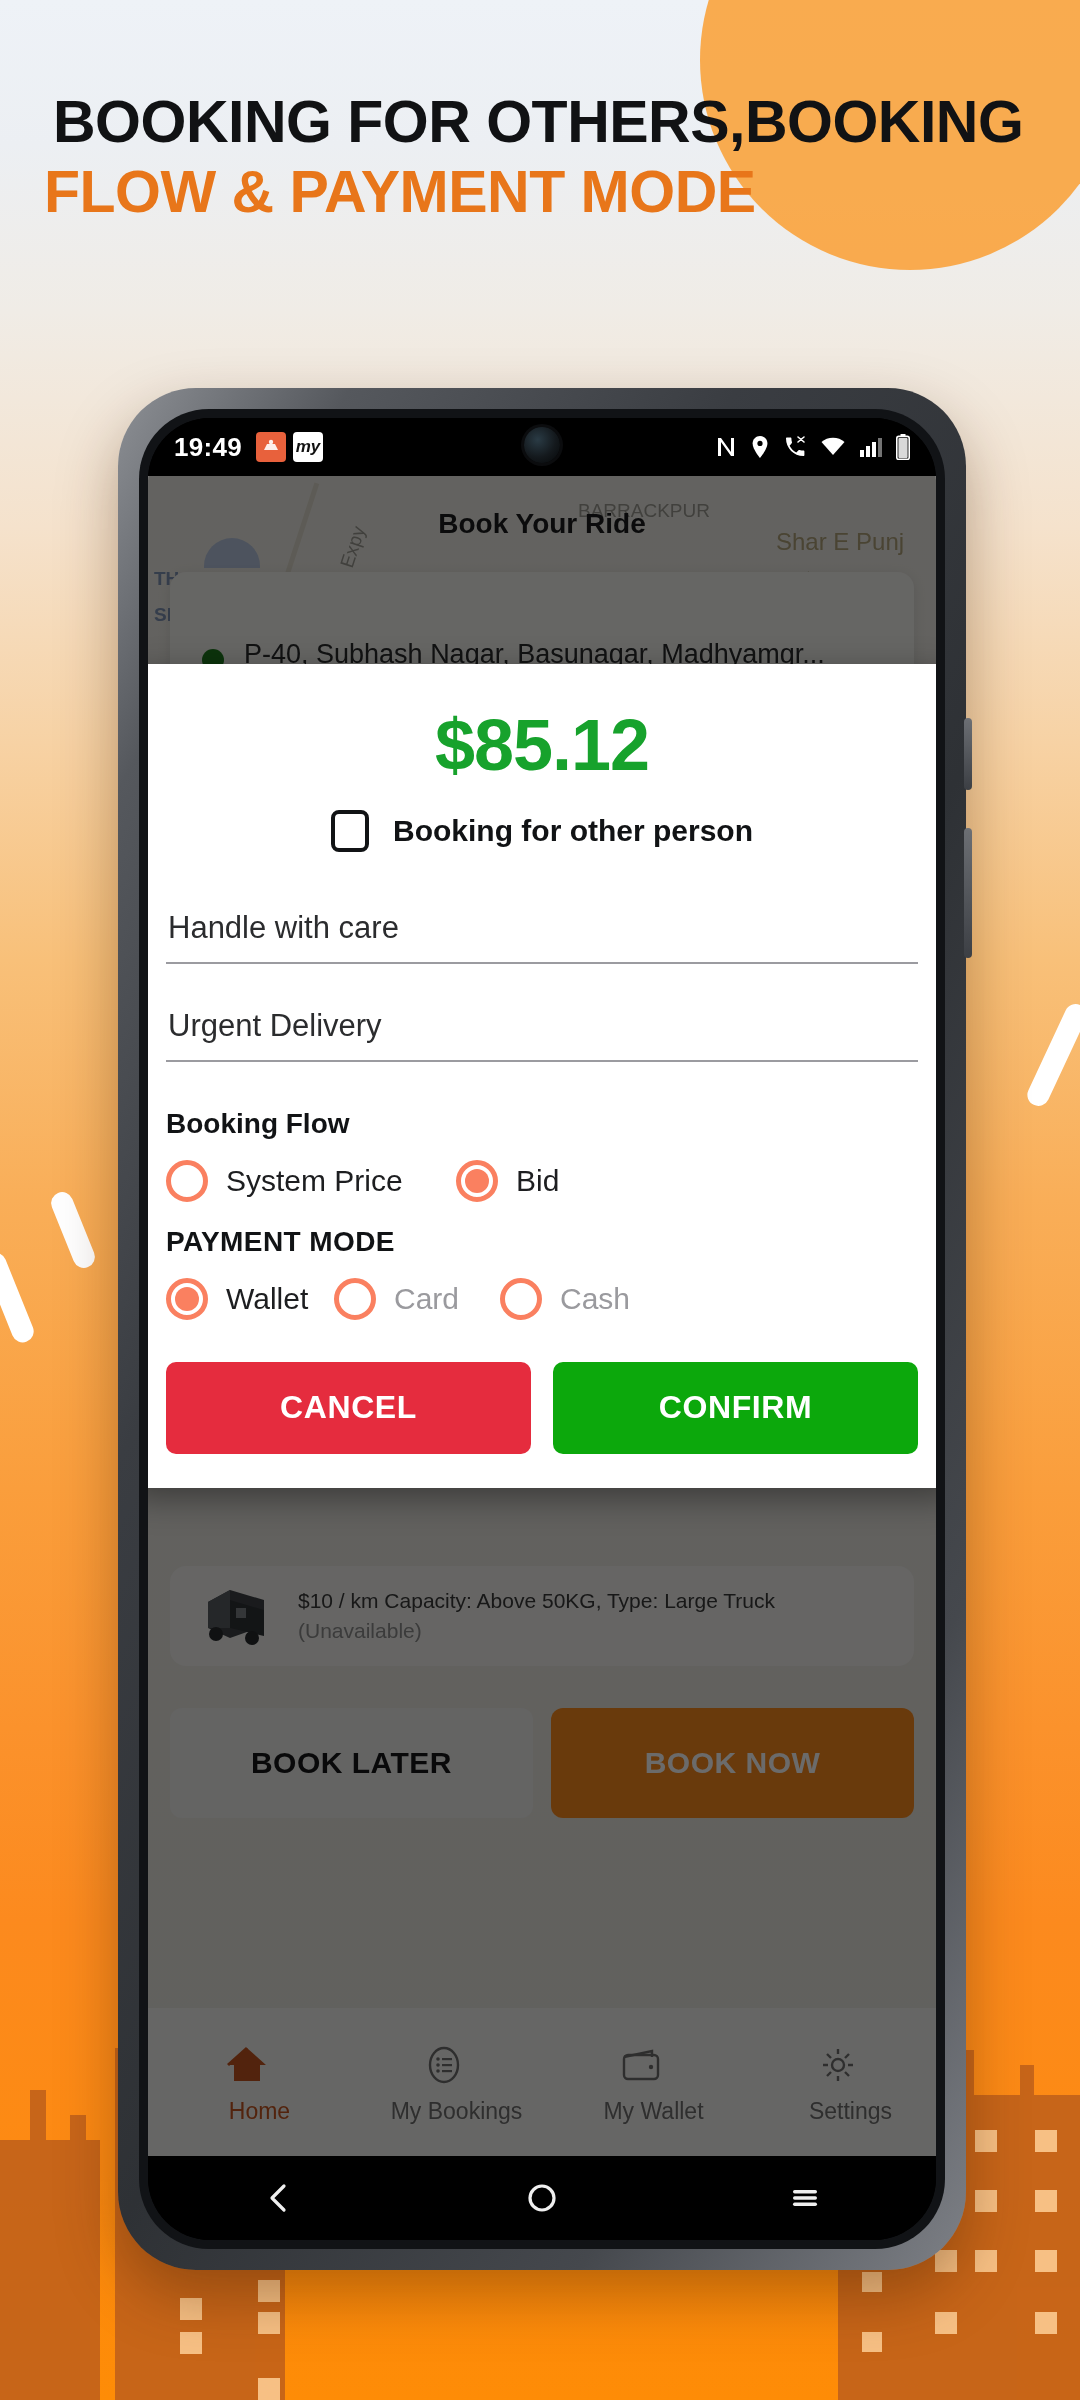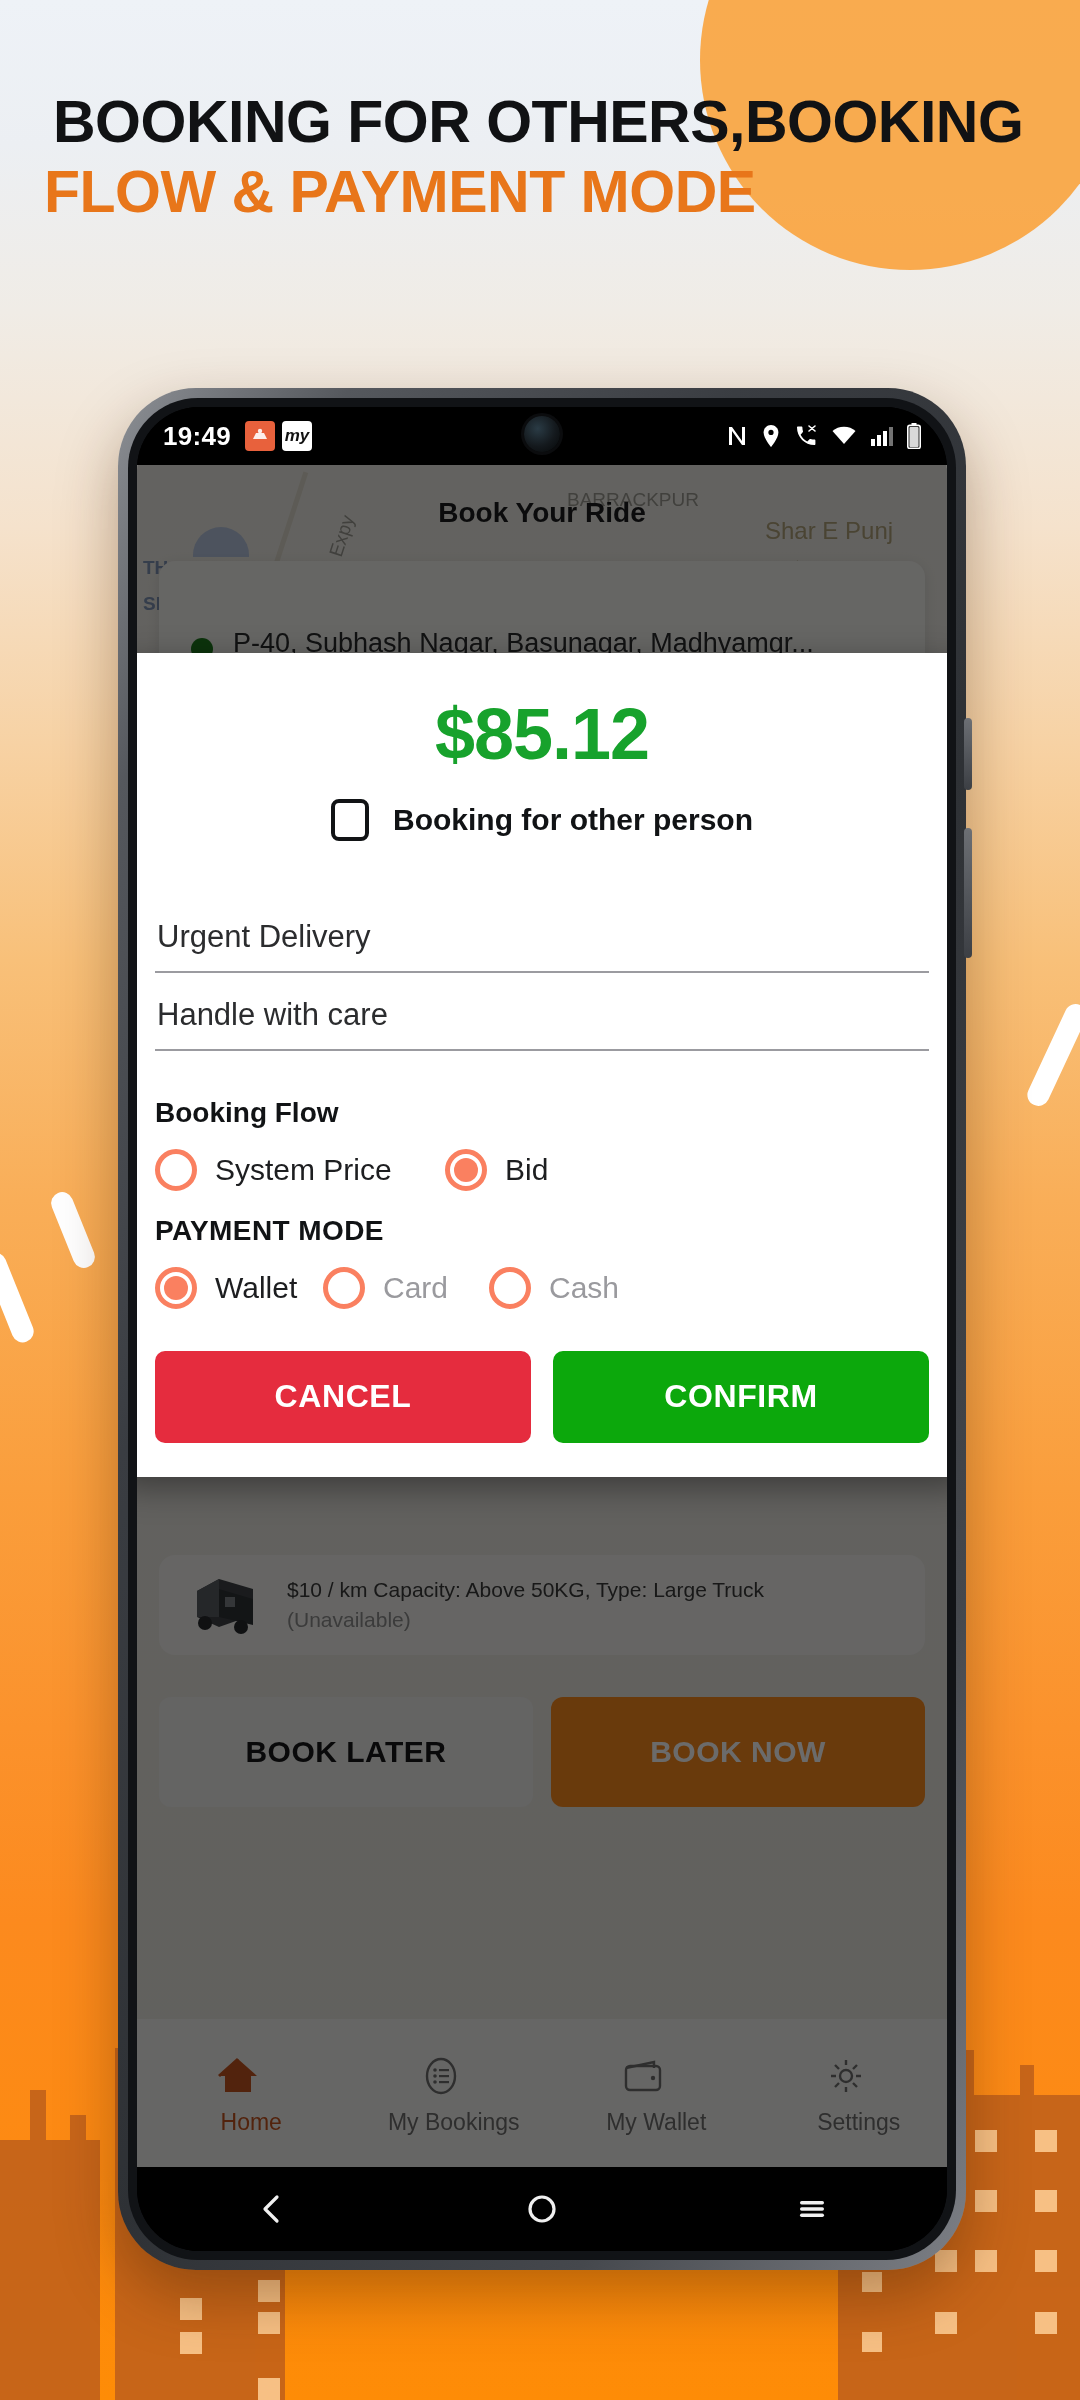--- a/index.html
+++ b/index.html
@@ -54,21 +54,21 @@
   .headline .l1 { color: #111214; margin-left: 9px; }
   .headline .l2 { color: #e8761a; }
 
   
   .phone {
     position: absolute;
     left: 118px; top: 388px;
     width: 848px; height: 1882px;
     border-radius: 78px;
     background: linear-gradient(120deg,#8d9095 0%, #55585d 12%, #3a3d42 32%, #2e3135 55%, #45484d 80%, #7d8086 100%);
-    padding: 10px;
+    padding: 21px;
     box-shadow: 0 26px 60px rgba(60,30,0,.35);
   }
   .phone-inner {
     width: 100%; height: 100%;
     border-radius: 70px;
     background: #111316;
     padding: 9px;
   }
   .screen {
     position: relative;
@@ -481,27 +481,27 @@
           <div class="dim"></div>
 
           <div class="dialog">
             <div class="price">$85.12</div>
 
             <div class="check-row">
               <span class="checkbox"></span>
               <span class="check-label">Booking for other person</span>
             </div>
 
+            <div class="field">
+              <div class="field-text">Handle with care</div>
+              <div class="field-underline"></div>
+            </div>
+
             <div class="field spacer">
               <div class="field-text">Urgent Delivery</div>
-              <div class="field-underline"></div>
-            </div>
-
-            <div class="field">
-              <div class="field-text">Handle with care</div>
               <div class="field-underline"></div>
             </div>
 
             <div class="section-title">Booking Flow</div>
             <div class="radio-row">
               <label class="radio-opt bf1">
                 <span class="radio"></span>
                 <span class="radio-label">System Price</span>
               </label>
               <label class="radio-opt">

